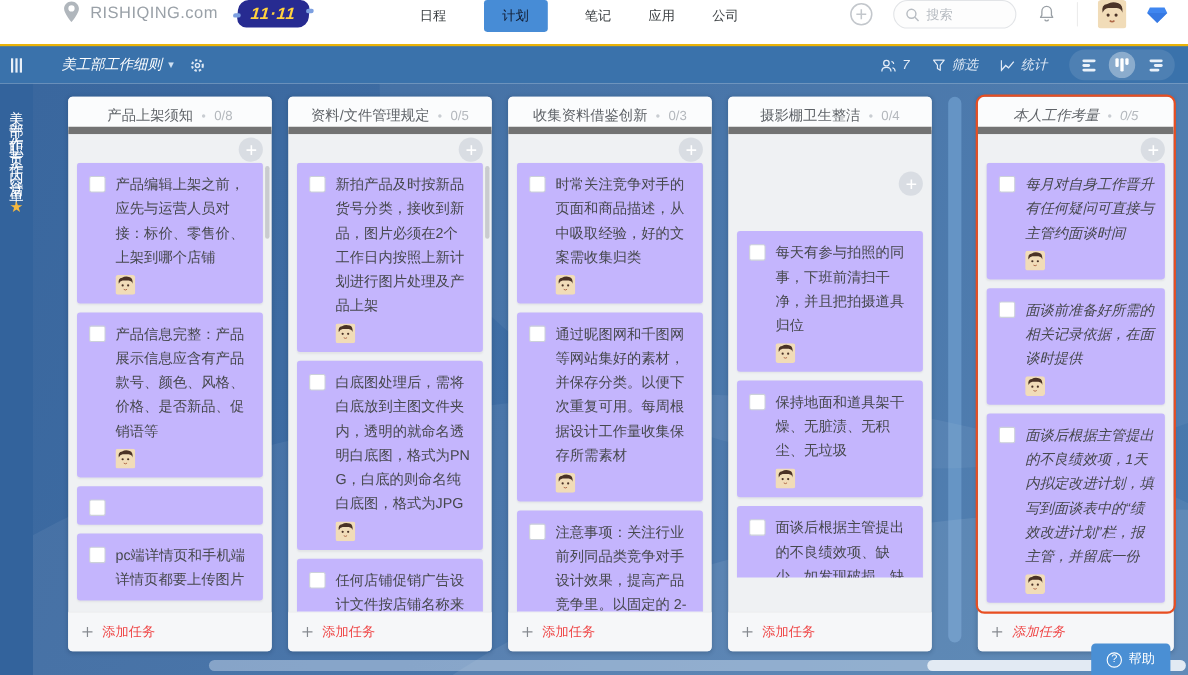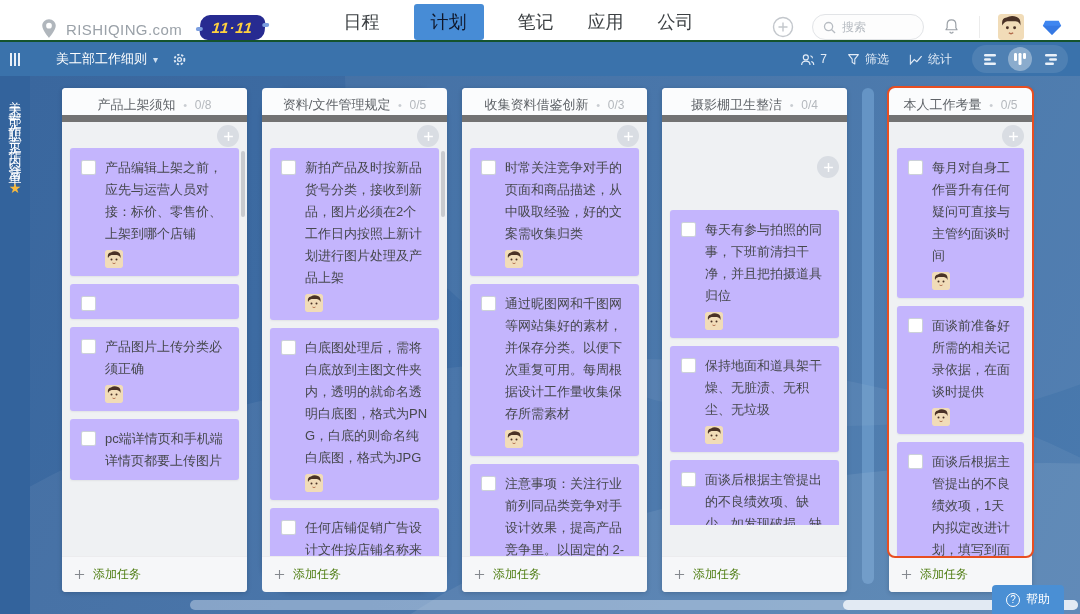--- a/index.html
+++ b/index.html
@@ -1,41 +1,41 @@
 <!DOCTYPE html>
 <html><head>
 <meta charset="utf-8">
 <style>
   * { margin:0; padding:0; box-sizing:border-box; }
   html,body { width:1080px; height:614px; overflow:hidden;
     font-family:"Liberation Sans","DejaVu Sans",sans-serif; }
   .app { width:1080px; height:614px; display:flex; flex-direction:column; background:#fff; }
 
   
-  .header { height:40px; background:#fff; display:flex; align-items:flex-end; padding:0 18px 0 40px; flex:none; }
+  .header { height:40px; background:#fff; display:flex; align-items:flex-start; padding:0 18px 0 56px; flex:none; }
   .brand-wrap { display:flex; align-items:center; gap:8px; }
   .brand-text { font-size:15px; color:#9aa1a8; letter-spacing:.4px; }
   .promo-badge { position:relative; margin-left:18px; background:#272b91; color:#ffd23f; font-weight:bold; font-style:italic;
     font-size:15px; padding:4px 12px; border-radius:9px; transform:skewX(-5deg); letter-spacing:1px; }
   .promo-badge::before, .promo-badge::after { content:""; position:absolute; width:7px; height:4px; background:#7c9fe0; border-radius:2px; }
   .promo-badge::before { left:-4px; top:12px; } .promo-badge::after { right:-4px; top:8px; }
   .main-nav { display:flex; align-items:center; gap:34px; margin:0 auto; }
-  .nav-item { font-size:18px; color:#3c4043; cursor:pointer; }
+  .nav-item { font-size:12px; color:#3c4043; cursor:pointer; }
   .nav-item.active { background:#478cd6; color:#0f172a; padding:6px 17px; border-radius:3px; }
   .header-right { display:flex; align-items:center; gap:18px; }
   .search-box { display:flex; align-items:center; gap:6px; width:112px; height:26px; border:1px solid #e2e4e7;
     border-radius:14px; padding:0 10px; background:#fdfdfd; }
   .search-box input { border:none; outline:none; width:70px; font-size:12px; color:#666; background:transparent;
     font-family:"Liberation Sans","DejaVu Sans",sans-serif; }
   .search-box input::placeholder { color:#b7bcc2; }
   .v-divider { width:1px; height:22px; background:#ececec; }
   .avatar-sm { width:26px; height:26px; border-radius:3px; }
 
   
-  .toolbar { height:36px; background:#3a72ab; border-top:2px solid #14532d; display:flex; align-items:center; flex:none; }
+  .toolbar { height:36px; background:#3a72ab; border-top:2px solid #eab308; display:flex; align-items:center; flex:none;font-style:italic; }
   .menu-cell { width:30px; display:flex; justify-content:center; gap:2px; }
   .menu-cell i { width:2px; height:13px; background:#e9f0f8; display:block; }
   .board-title { color:#fff; font-size:13px; margin-left:26px; }
   .caret { color:#cfe0f2; font-size:10px; margin-left:6px; }
   .toolbar-right { margin-left:auto; display:flex; align-items:center; gap:20px; padding-right:12px; color:#e3ecf7; font-size:12px; }
   .tb-item { display:flex; align-items:center; gap:5px; cursor:pointer; }
   .view-toggle { display:flex; align-items:center; gap:6px; background:rgba(255,255,255,.10); border-radius:15px; padding:2px 6px; }
   .vt-btn { width:24px; height:24px; border-radius:50%; display:flex; align-items:center; justify-content:center; }
   .vt-btn.active { background:rgba(255,255,255,.35); }
 
@@ -51,41 +51,41 @@
   .wave { position:absolute; pointer-events:none; }
   .wave-a { left:-12%; top:52%; width:135%; height:130%; background:rgba(255,255,255,.06);
     border-radius:45% 55% 0 0 / 35% 65% 0 0; transform:rotate(-4deg); }
   .wave-b { left:25%; top:72%; width:120%; height:110%; background:rgba(255,255,255,.08);
     border-radius:60% 40% 0 0 / 55% 45% 0 0; }
   .wave-c { right:-25%; top:-65%; width:95%; height:130%; background:rgba(255,255,255,.05); border-radius:50%; }
 
   
   .column { width:185px; height:504px; background:#eff1f3; border-radius:4px; display:flex; flex-direction:column;
     box-shadow:0 1px 4px rgba(10,30,60,.25); position:relative; flex:none; }
-  .column.highlighted { width:143px; }
+  .column.highlighted { width:178px;font-style:italic; }
   .column.highlighted::after { content:""; position:absolute; left:-2px; right:-2px; top:-2px; bottom:34px;
     border:2px solid #e84e21; border-radius:8px; pointer-events:none; z-index:3; }
   .col-header { height:34px; line-height:33px; text-align:center; background:#fbfcfd; border-bottom:7px solid #737373;
     border-radius:4px 4px 0 0; font-size:13px; color:#5f6368; white-space:nowrap; overflow:hidden; }
   .col-dot { color:#c9cdd2; margin:0 4px; font-size:11px; }
   .col-count { color:#b4b8bd; font-size:12px; }
   .col-plus-row { height:26px; position:relative; flex:none; }
   .col-plus { position:absolute; right:8px; top:3px; width:22px; height:22px; border-radius:50%;
     background:#d9dde3; display:flex; align-items:center; justify-content:center; cursor:pointer; }
   .col-body { flex:1; overflow:hidden; padding:0 8px; position:relative; min-height:0; }
   .vscroll { position:absolute; right:2px; top:3px; width:4px; height:66px; background:#c9cbcf; border-radius:2px; }
   .card { background:#c4b5fd; border-radius:3px; margin-bottom:8px; padding:9px 10px 8px 10px; display:flex;
     box-shadow:0 1px 2px rgba(0,0,0,.06); }
   .checkbox { width:15px; height:15px; border:1px solid #ccd1d9; border-radius:2px; background:#fff;
     margin:3px 9px 0 1px; flex:none; cursor:pointer; }
   .card-content { flex:1; min-width:0; }
   .task-text { font-size:13px; line-height:22px; color:#46484d; word-break:break-all; }
   .avatar { width:18px; height:18px; margin-top:5px; border-radius:2px; display:block; }
   .col-footer { height:36px; background:#f6f7f9; border-top:1px solid #ececee; border-radius:0 0 4px 4px;
-    display:flex; align-items:center; gap:8px; padding-left:12px; color:#4d7c0f; font-size:12px; cursor:pointer; flex:none; }
+    display:flex; align-items:center; gap:8px; padding-left:12px; color:#ef4444; font-size:12px; cursor:pointer; flex:none; }
 
   .collapsed-strip { width:12px; height:496px; background:#5d8fc2; border-radius:6px; order:4; flex:none; cursor:pointer; }
 
   .hscroll-track { position:absolute; bottom:4px; left:160px; width:888px; height:10px; border-radius:5px;
     background:rgba(210,224,240,.45); }
   .hscroll-thumb { position:absolute; right:0; top:0; width:235px; height:10px; border-radius:5px; background:#e2eaf3; cursor:grab; }
 
   .help-btn { position:absolute; right:16px; bottom:-6px; background:#4a8fd4; color:#fff; font-size:12px;
     padding:6px 14px 12px; border-radius:4px 4px 0 0; display:flex; align-items:center; gap:6px; z-index:6; cursor:pointer; }
   .help-q { width:14px; height:14px; border:1px solid #fff; border-radius:50%; font-size:10px; line-height:12px;
@@ -240,55 +240,55 @@
         <path d="M3 8 Q2 3 6 2.5 Q9 .5 13 2 Q16 3 15.5 8 Q15 5.5 12 5 L6.5 5 Q4 5.5 3 8 Z" fill="#4a3226"></path>
         <circle cx="6.5" cy="9.5" r="1" fill="#4a3226"></circle>
                     <circle cx="11.5" cy="9.5" r="1" fill="#4a3226"></circle>
         <path d="M7.5 13 Q9 14.3 10.5 13" stroke="#b06a4a" stroke-width=".9" fill="none"></path>
       </svg>
     </div>
   </div>
 
   <div class="card">
     <span class="checkbox"></span>
-  </div>
-
-  <div class="card">
-    <span class="checkbox"></span>
-    <div class="card-content">
-      <div class="task-text">产品图片上传分类必须正确</div>
-      <svg class="avatar" viewBox="0 0 18 18">
-        <rect width="18" height="18" rx="2" fill="#f1dcb8"></rect>
-        <path d="M3 8 Q2 3 6 2.5 Q9 .5 13 2 Q16 3 15.5 8 Q15 5.5 12 5 L6.5 5 Q4 5.5 3 8 Z" fill="#4a3226"></path>
-        <circle cx="6.5" cy="9.5" r="1" fill="#4a3226"></circle>
-                    <circle cx="11.5" cy="9.5" r="1" fill="#4a3226"></circle>
-        <path d="M7.5 13 Q9 14.3 10.5 13" stroke="#b06a4a" stroke-width=".9" fill="none"></path>
-      </svg>
-    </div>
+    <div class="card-content">
+      <div class="task-text">产品信息完整：产品展示信息应含有产品款号、颜色、风格、价格、是否新品、促销语等</div>
+      <svg class="avatar" viewBox="0 0 18 18">
+        <rect width="18" height="18" rx="2" fill="#f1dcb8"></rect>
+        <path d="M3 8 Q2 3 6 2.5 Q9 .5 13 2 Q16 3 15.5 8 Q15 5.5 12 5 L6.5 5 Q4 5.5 3 8 Z" fill="#4a3226"></path>
+        <circle cx="6.5" cy="9.5" r="1" fill="#4a3226"></circle>
+                    <circle cx="11.5" cy="9.5" r="1" fill="#4a3226"></circle>
+        <path d="M7.5 13 Q9 14.3 10.5 13" stroke="#b06a4a" stroke-width=".9" fill="none"></path>
+      </svg>
+    </div>
+  </div>
+
+  <div class="card">
+    <span class="checkbox"></span>
   </div>
 
   <div class="card">
     <span class="checkbox"></span>
     <div class="card-content">
       <div class="task-text">pc端详情页和手机端详情页都要上传图片</div>
 
     </div>
   </div>
 
 <div class="vscroll"></div>
             </div>
     <div class="col-footer">
       <svg width="11" height="11" viewBox="0 0 12 12">
         <path d="M6 1 V11 M1 6 H11" stroke="#85898f" stroke-width="1.2"></path>
       </svg>
       <span>添加任务</span>
     </div>
   </div>
 
-  <div class="column" style="order: 1; border-radius: 28px;">
+  <div class="column" style="order: 1;">
     <div class="col-header">
       <span>资料/文件管理规定</span>
       <span class="col-dot">•</span>
       <span class="col-count">0/5</span>
     </div>
     <div class="col-plus-row">
       <span class="col-plus">
         <svg width="11" height="11" viewBox="0 0 12 12">
           <path d="M6 1.2 V10.8 M1.2 6 H10.8" stroke="#fff" stroke-width="1.6"></path>
         </svg>

